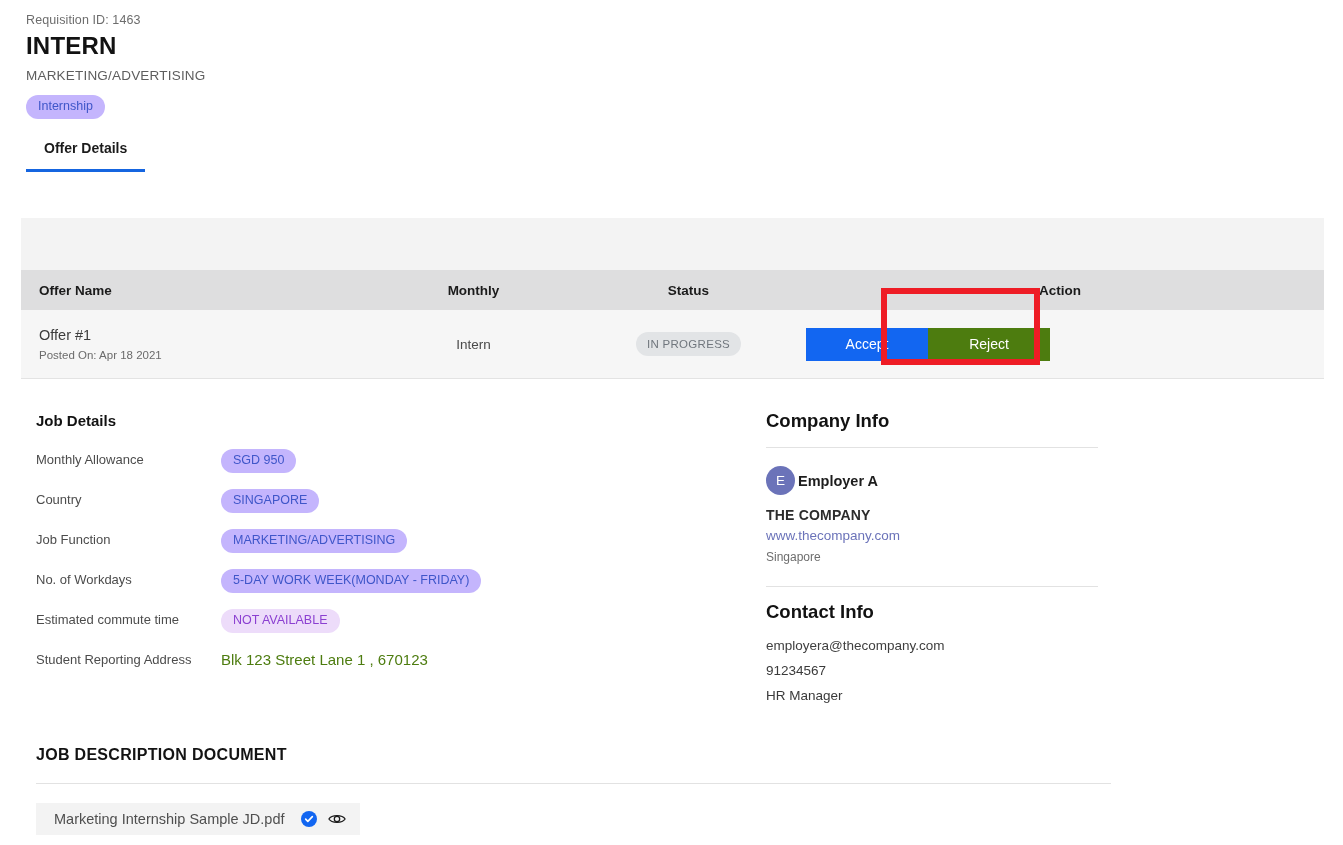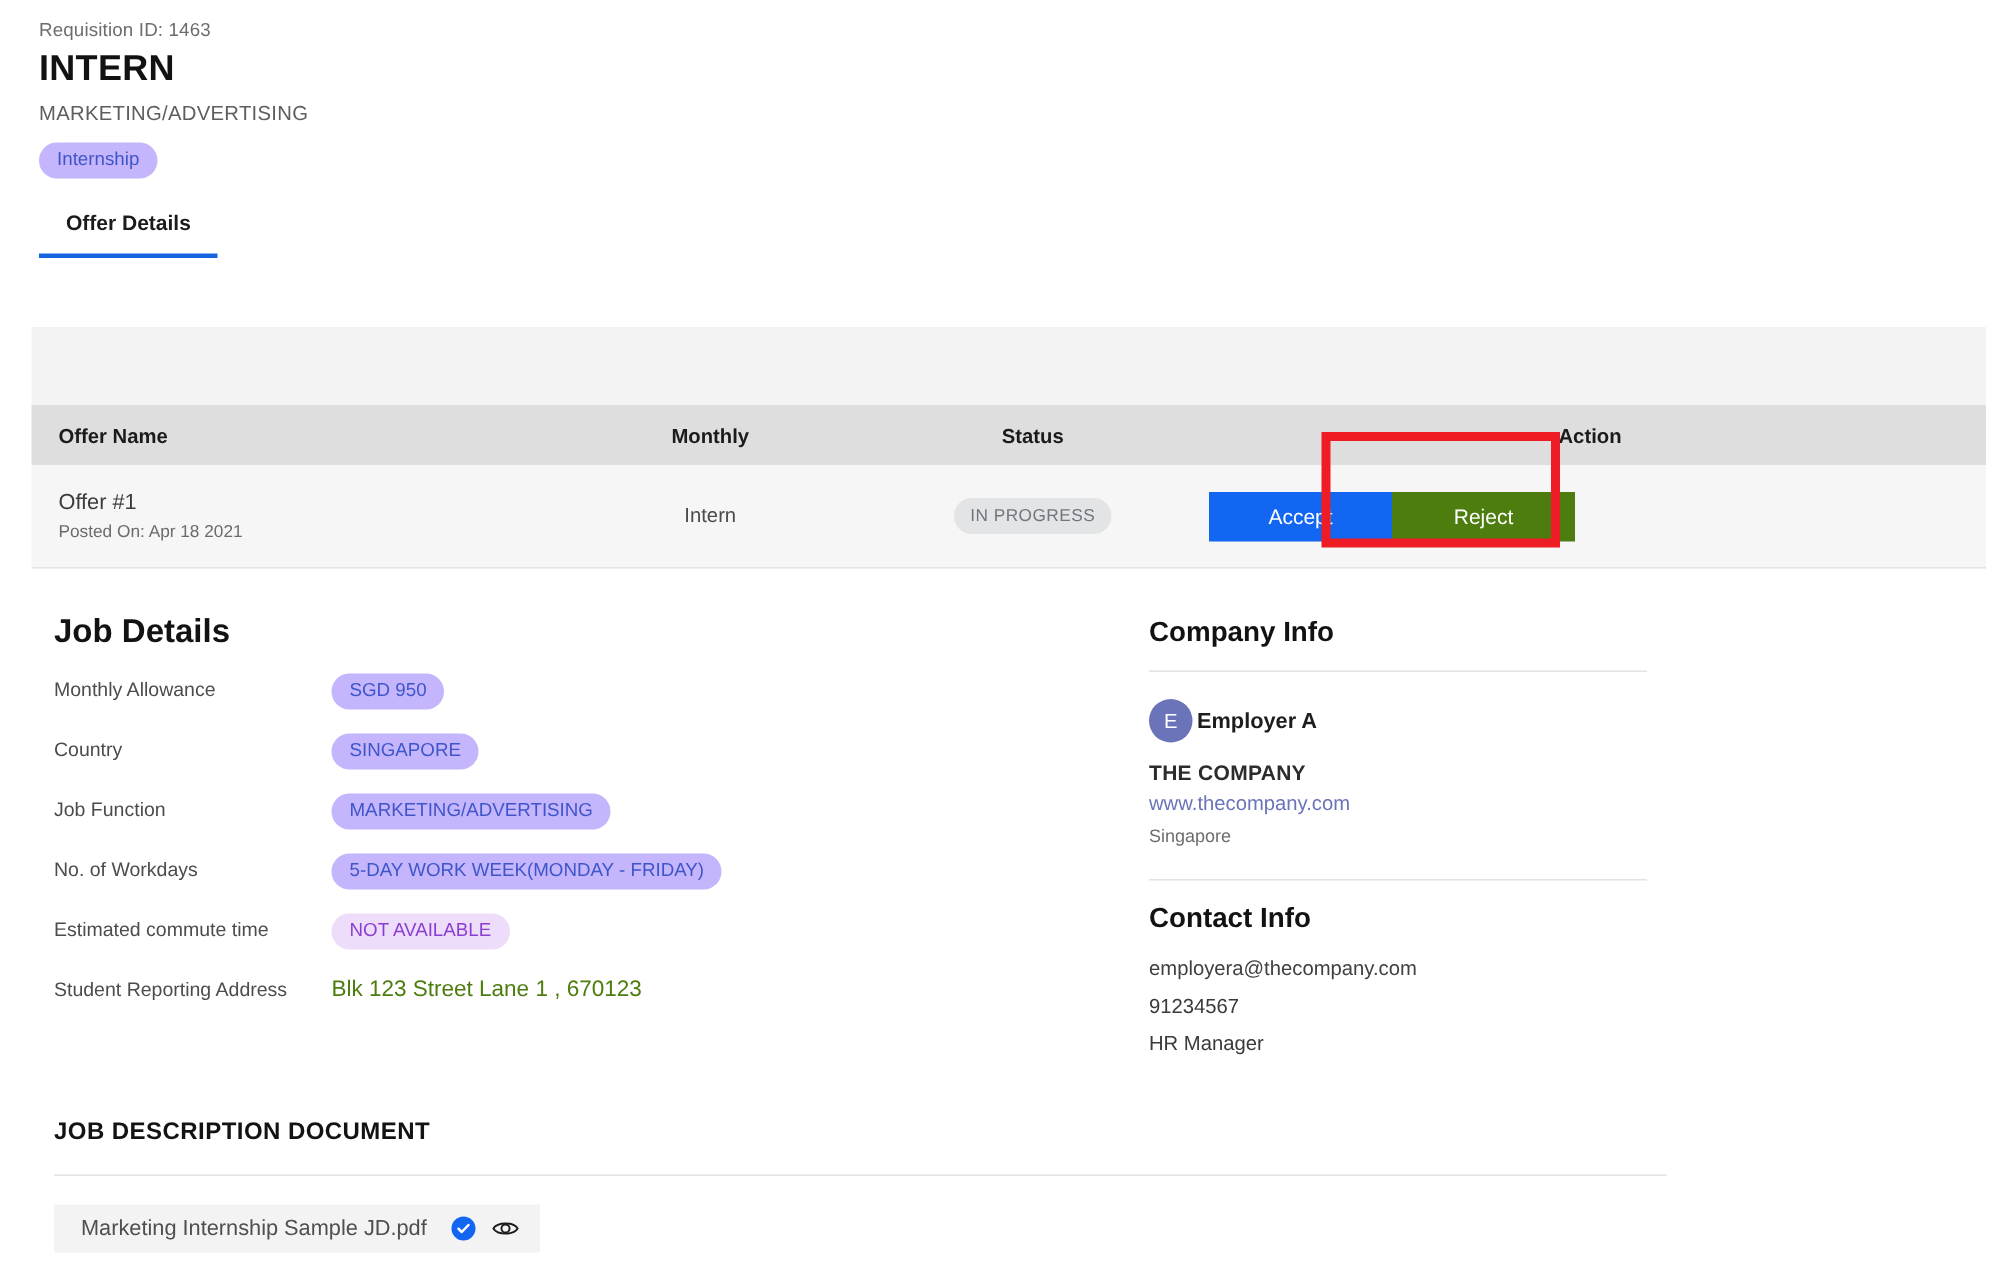--- a/index.html
+++ b/index.html
@@ -160,21 +160,21 @@
   
   .details-wrap {
     display: flex;
     margin-top: 30px;
     padding-left: 36px;
   }
   .details-left { width: 730px; }
   .details-right { width: 340px; }
 
   .section-title {
-    font-size: 22px;
+    font-size: 15px;
     font-weight: bold;
     color: #121212;
     line-height: 24px;
   }
 
   .detail-row {
     display: flex;
     align-items: flex-start;
     margin-top: 16px;
   }

